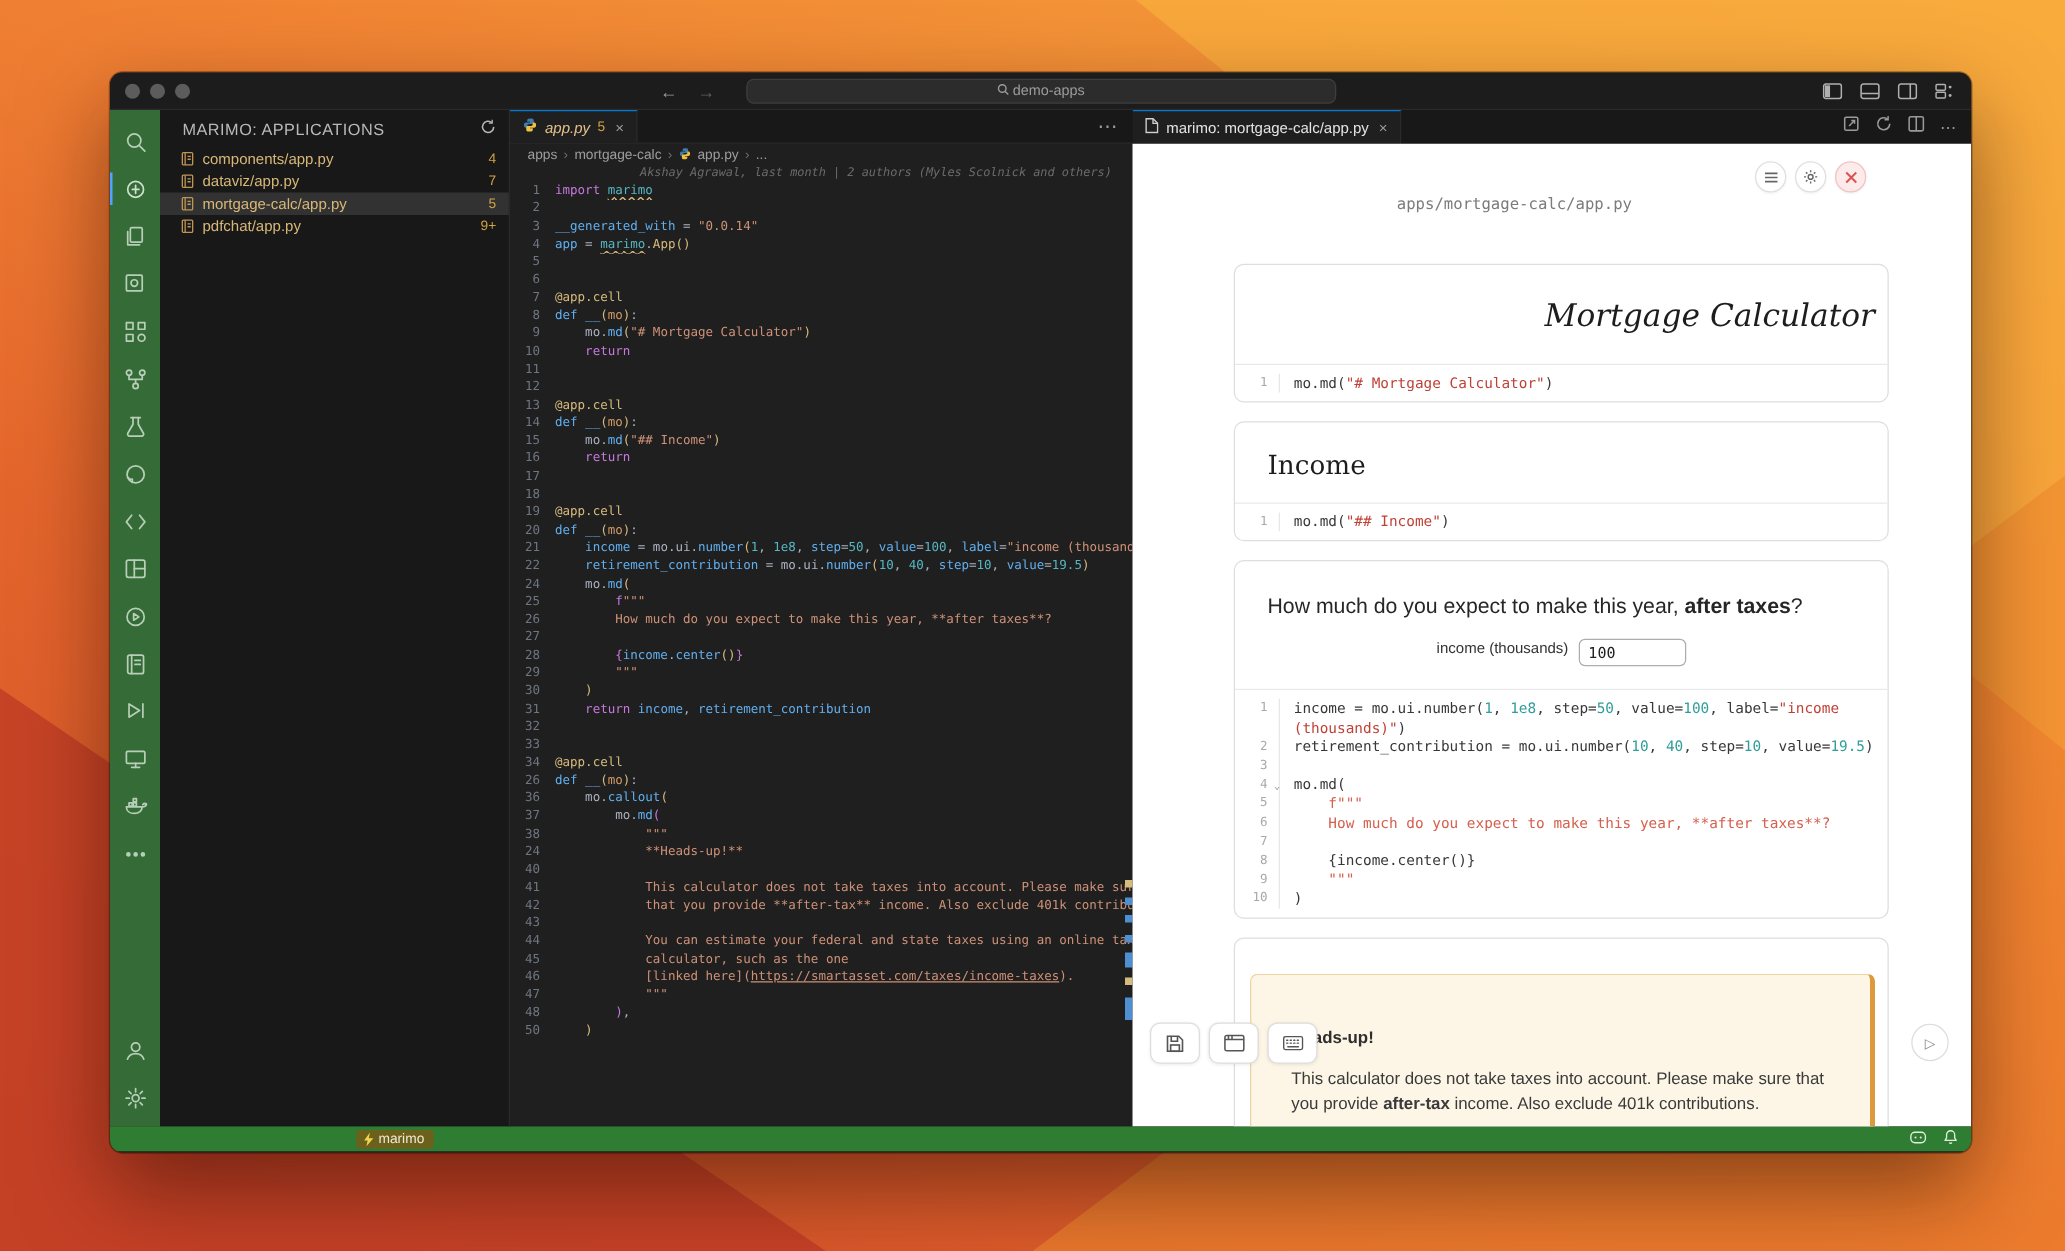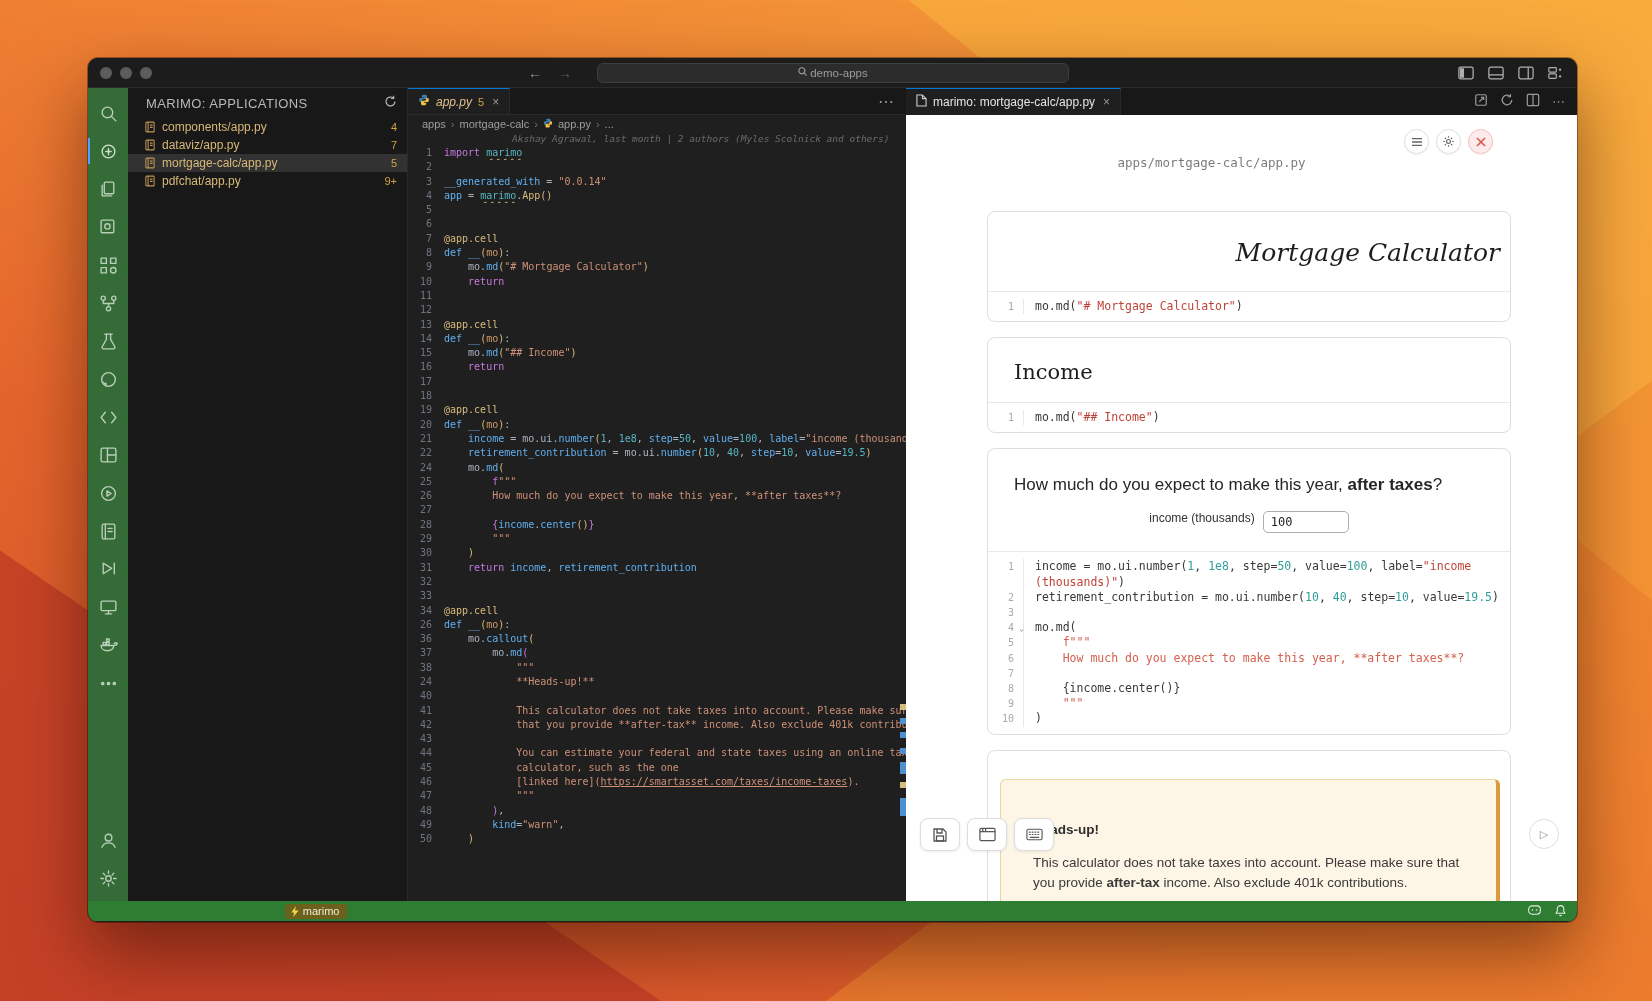--- a/index.html
+++ b/index.html
@@ -446,21 +446,20 @@
           <div class="cl"><span class="gut">24</span><span class="src"><span class="tk-str">            **Heads-up!**</span></span></div>
           <div class="cl"><span class="gut">40</span><span class="src"></span></div>
           <div class="cl"><span class="gut">41</span><span class="src"><span class="tk-str">            This calculator does not take taxes into account. Please make sure</span></span></div>
           <div class="cl"><span class="gut">42</span><span class="src"><span class="tk-str">            that you provide **after-tax** income. Also exclude 401k contributions.</span></span></div>
           <div class="cl"><span class="gut">43</span><span class="src"></span></div>
           <div class="cl"><span class="gut">44</span><span class="src"><span class="tk-str">            You can estimate your federal and state taxes using an online tax</span></span></div>
           <div class="cl"><span class="gut">45</span><span class="src"><span class="tk-str">            calculator, such as the one</span></span></div>
           <div class="cl"><span class="gut">46</span><span class="src"><span class="tk-str">            [linked here](</span><span class="tk-lnk">https://smartasset.com/taxes/income-taxes</span><span class="tk-str">).</span></span></div>
           <div class="cl"><span class="gut">47</span><span class="src"><span class="tk-str">            """</span></span></div>
           <div class="cl"><span class="gut">48</span><span class="src"><span class="tk-kw">        )</span><span class="tk-pun">,</span></span></div>
-          <div class="cl"><span class="gut">49</span><span class="src"><span class="tk-fn">        kind</span><span class="tk-pun">=</span><span class="tk-str">"warn"</span><span class="tk-pun">,</span></span></div>
           <div class="cl"><span class="gut">50</span><span class="src"><span class="tk-dec">    )</span></span></div>
         </div>
     </div>
 
     <div class="panel">
       <div class="tabbar">
         <div class="tab">
           <span><svg width="11" height="13" viewBox="0 0 12 14" fill="none" stroke="#cfcfcf" stroke-width="1.2">
                 <path d="M1 1h6l4 4v8H1z"></path>
                 <path d="M7 1v4h4"></path>

